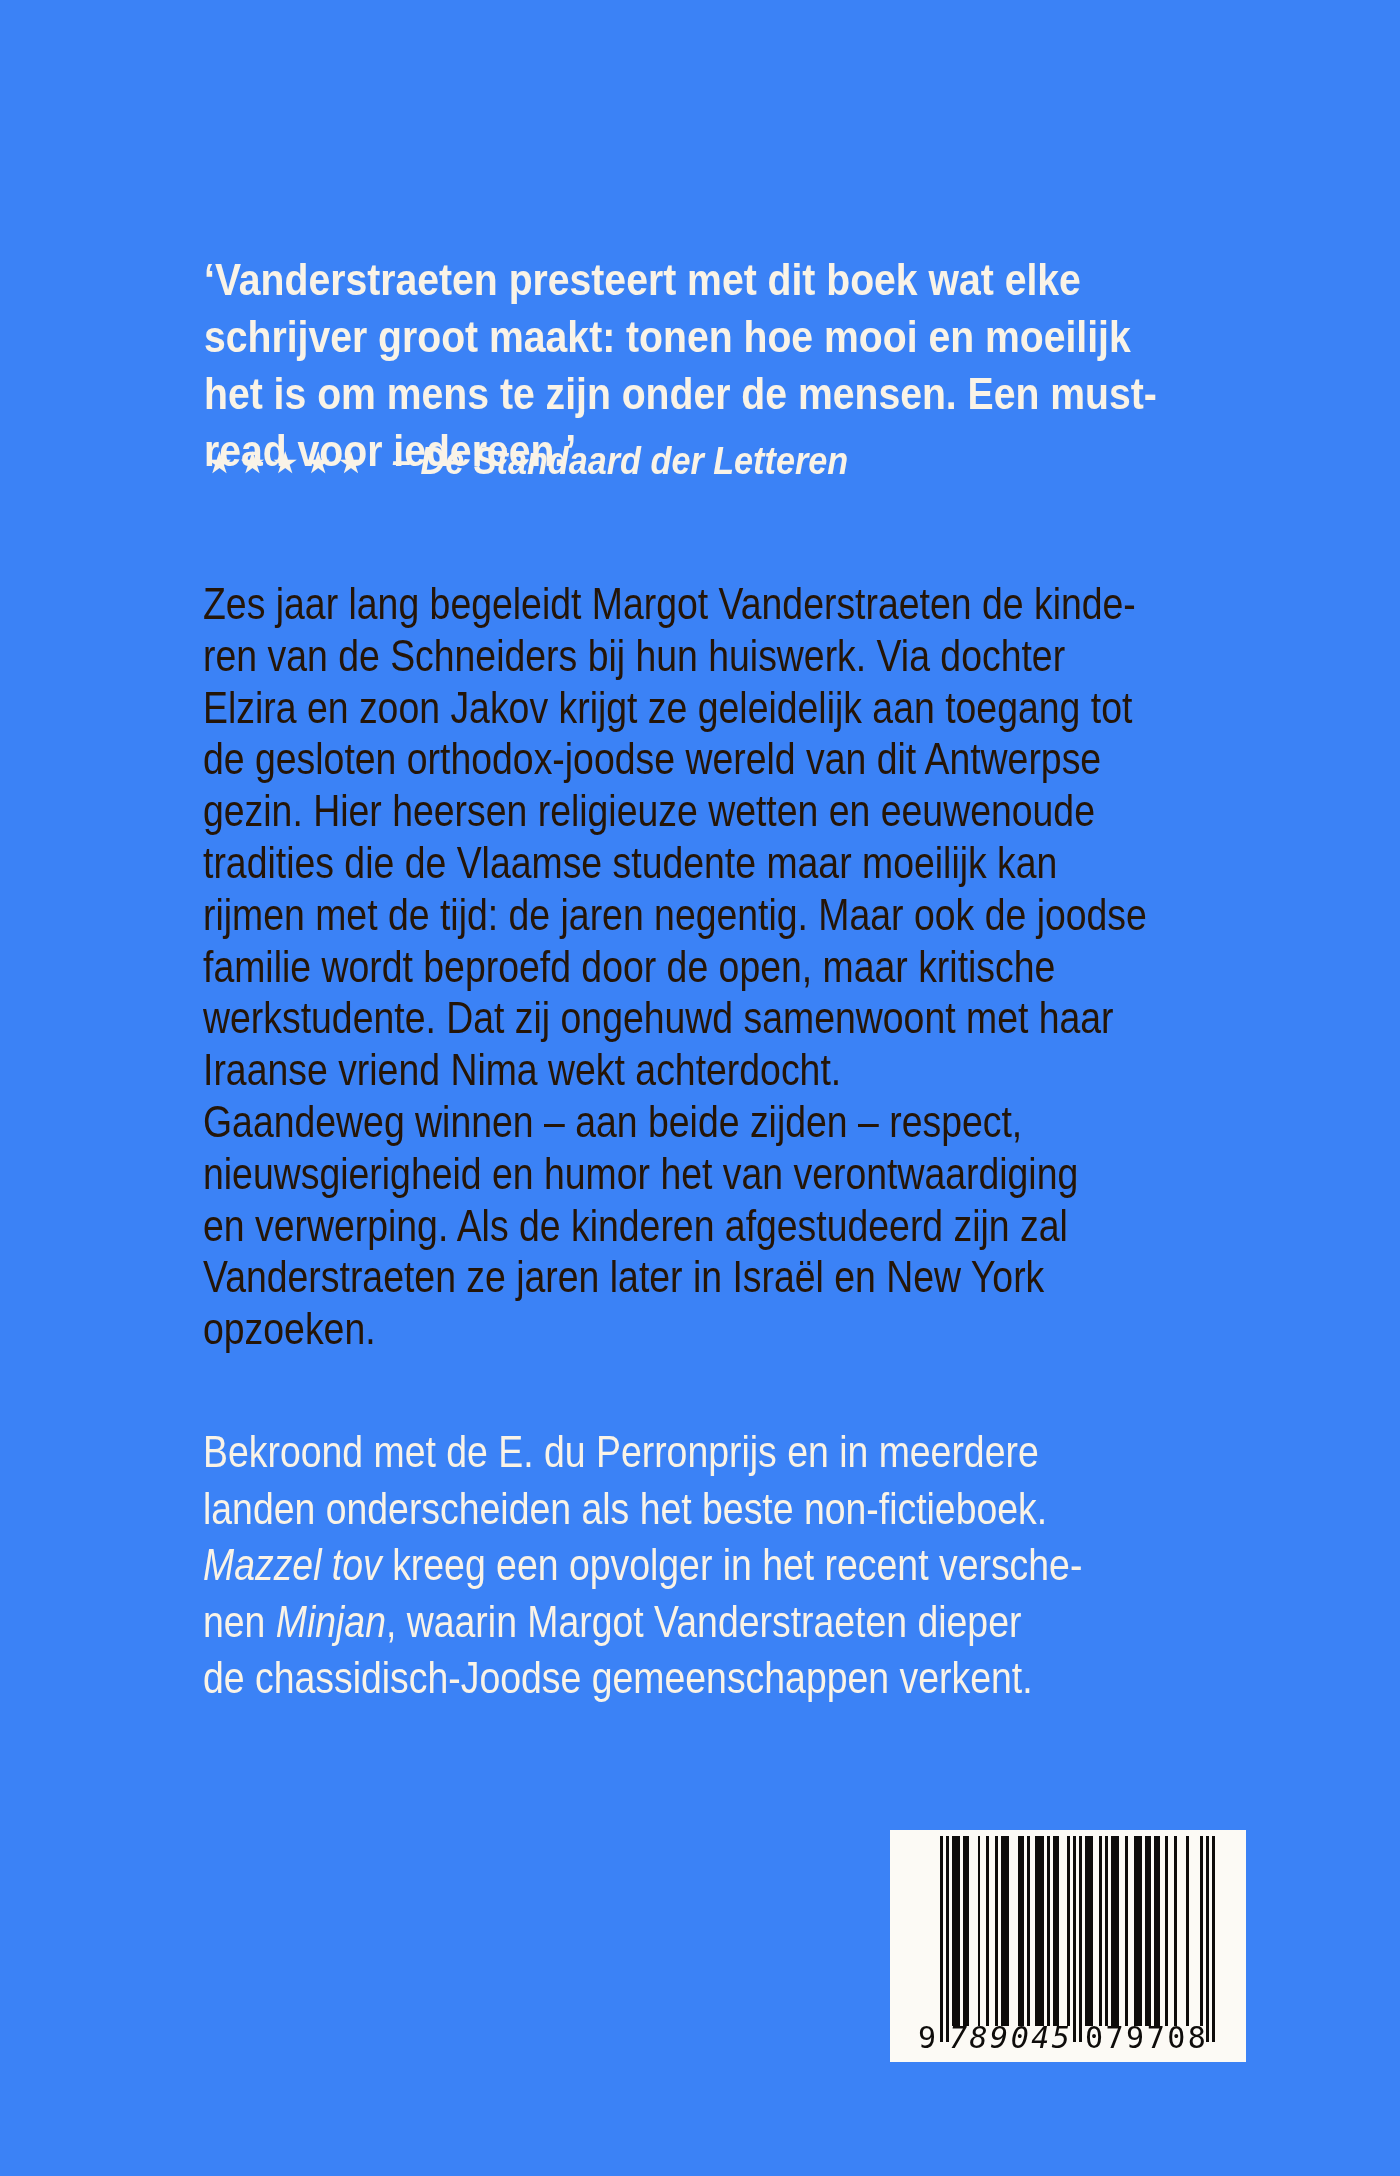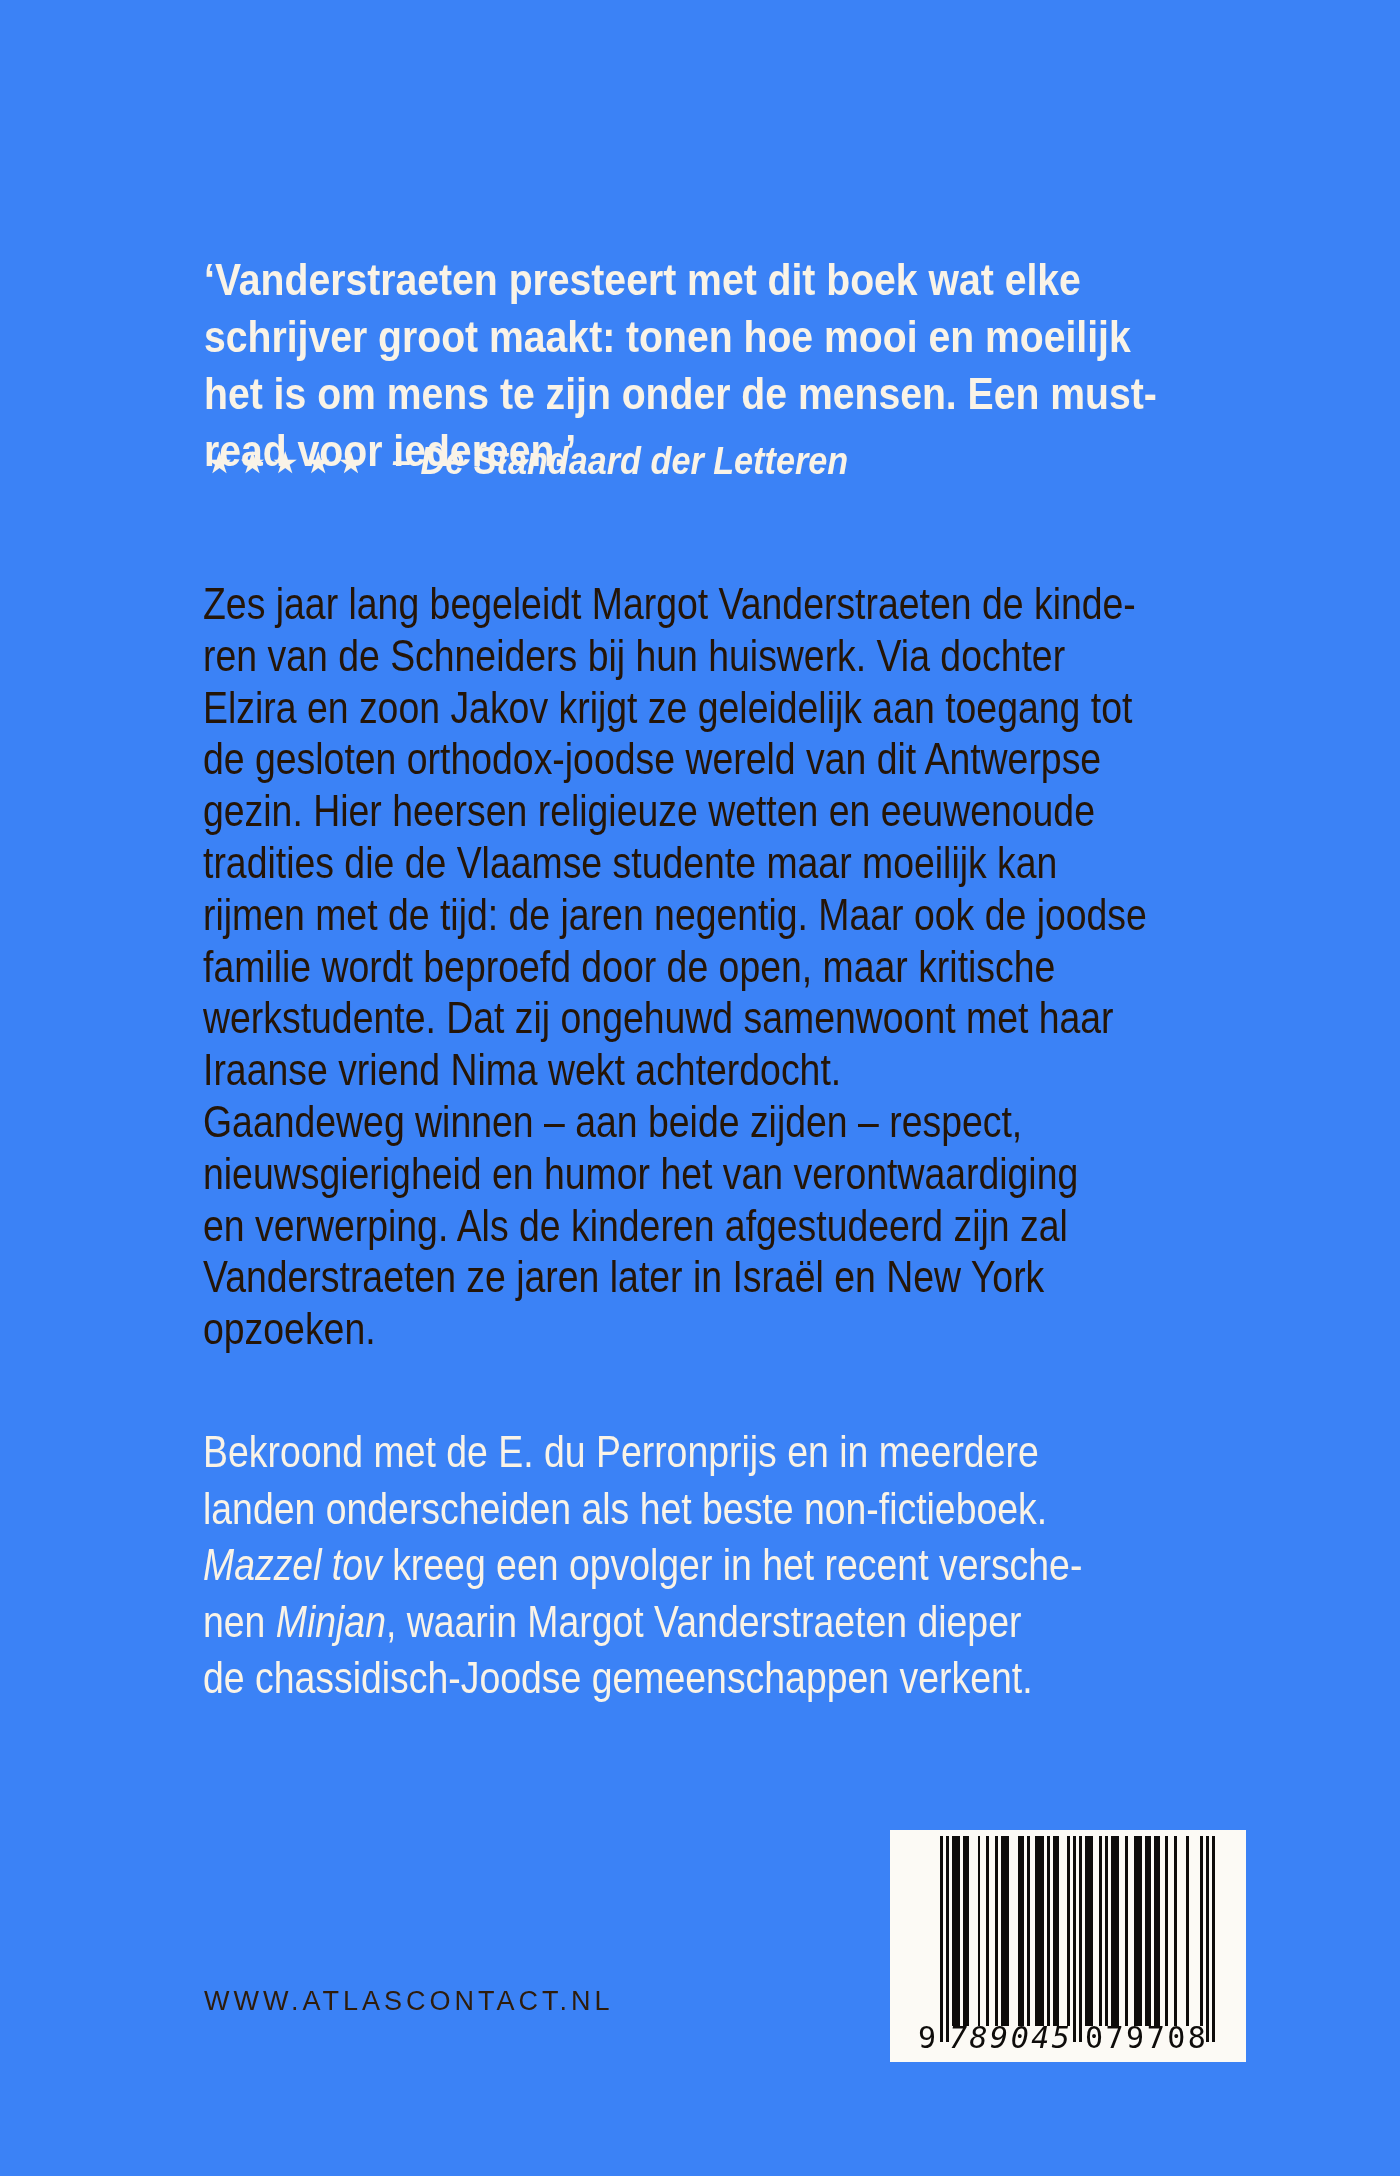--- a/index.html
+++ b/index.html
@@ -196,16 +196,15 @@
         <div class="m b g"></div>
         <div class="m g"></div>
         <div class="m b g"></div>
       </div>
     <div class="bc-digits bc-first">9</div>
     <div class="bc-digits bc-g1">789045</div>
     <div class="bc-digits bc-g2">079708</div>
   </div>
 
   <div class="urls">
-    <div>WWW.ATLASCONTACT.NL</div>
   </div>
 
 </div>
 
 </body></html>

